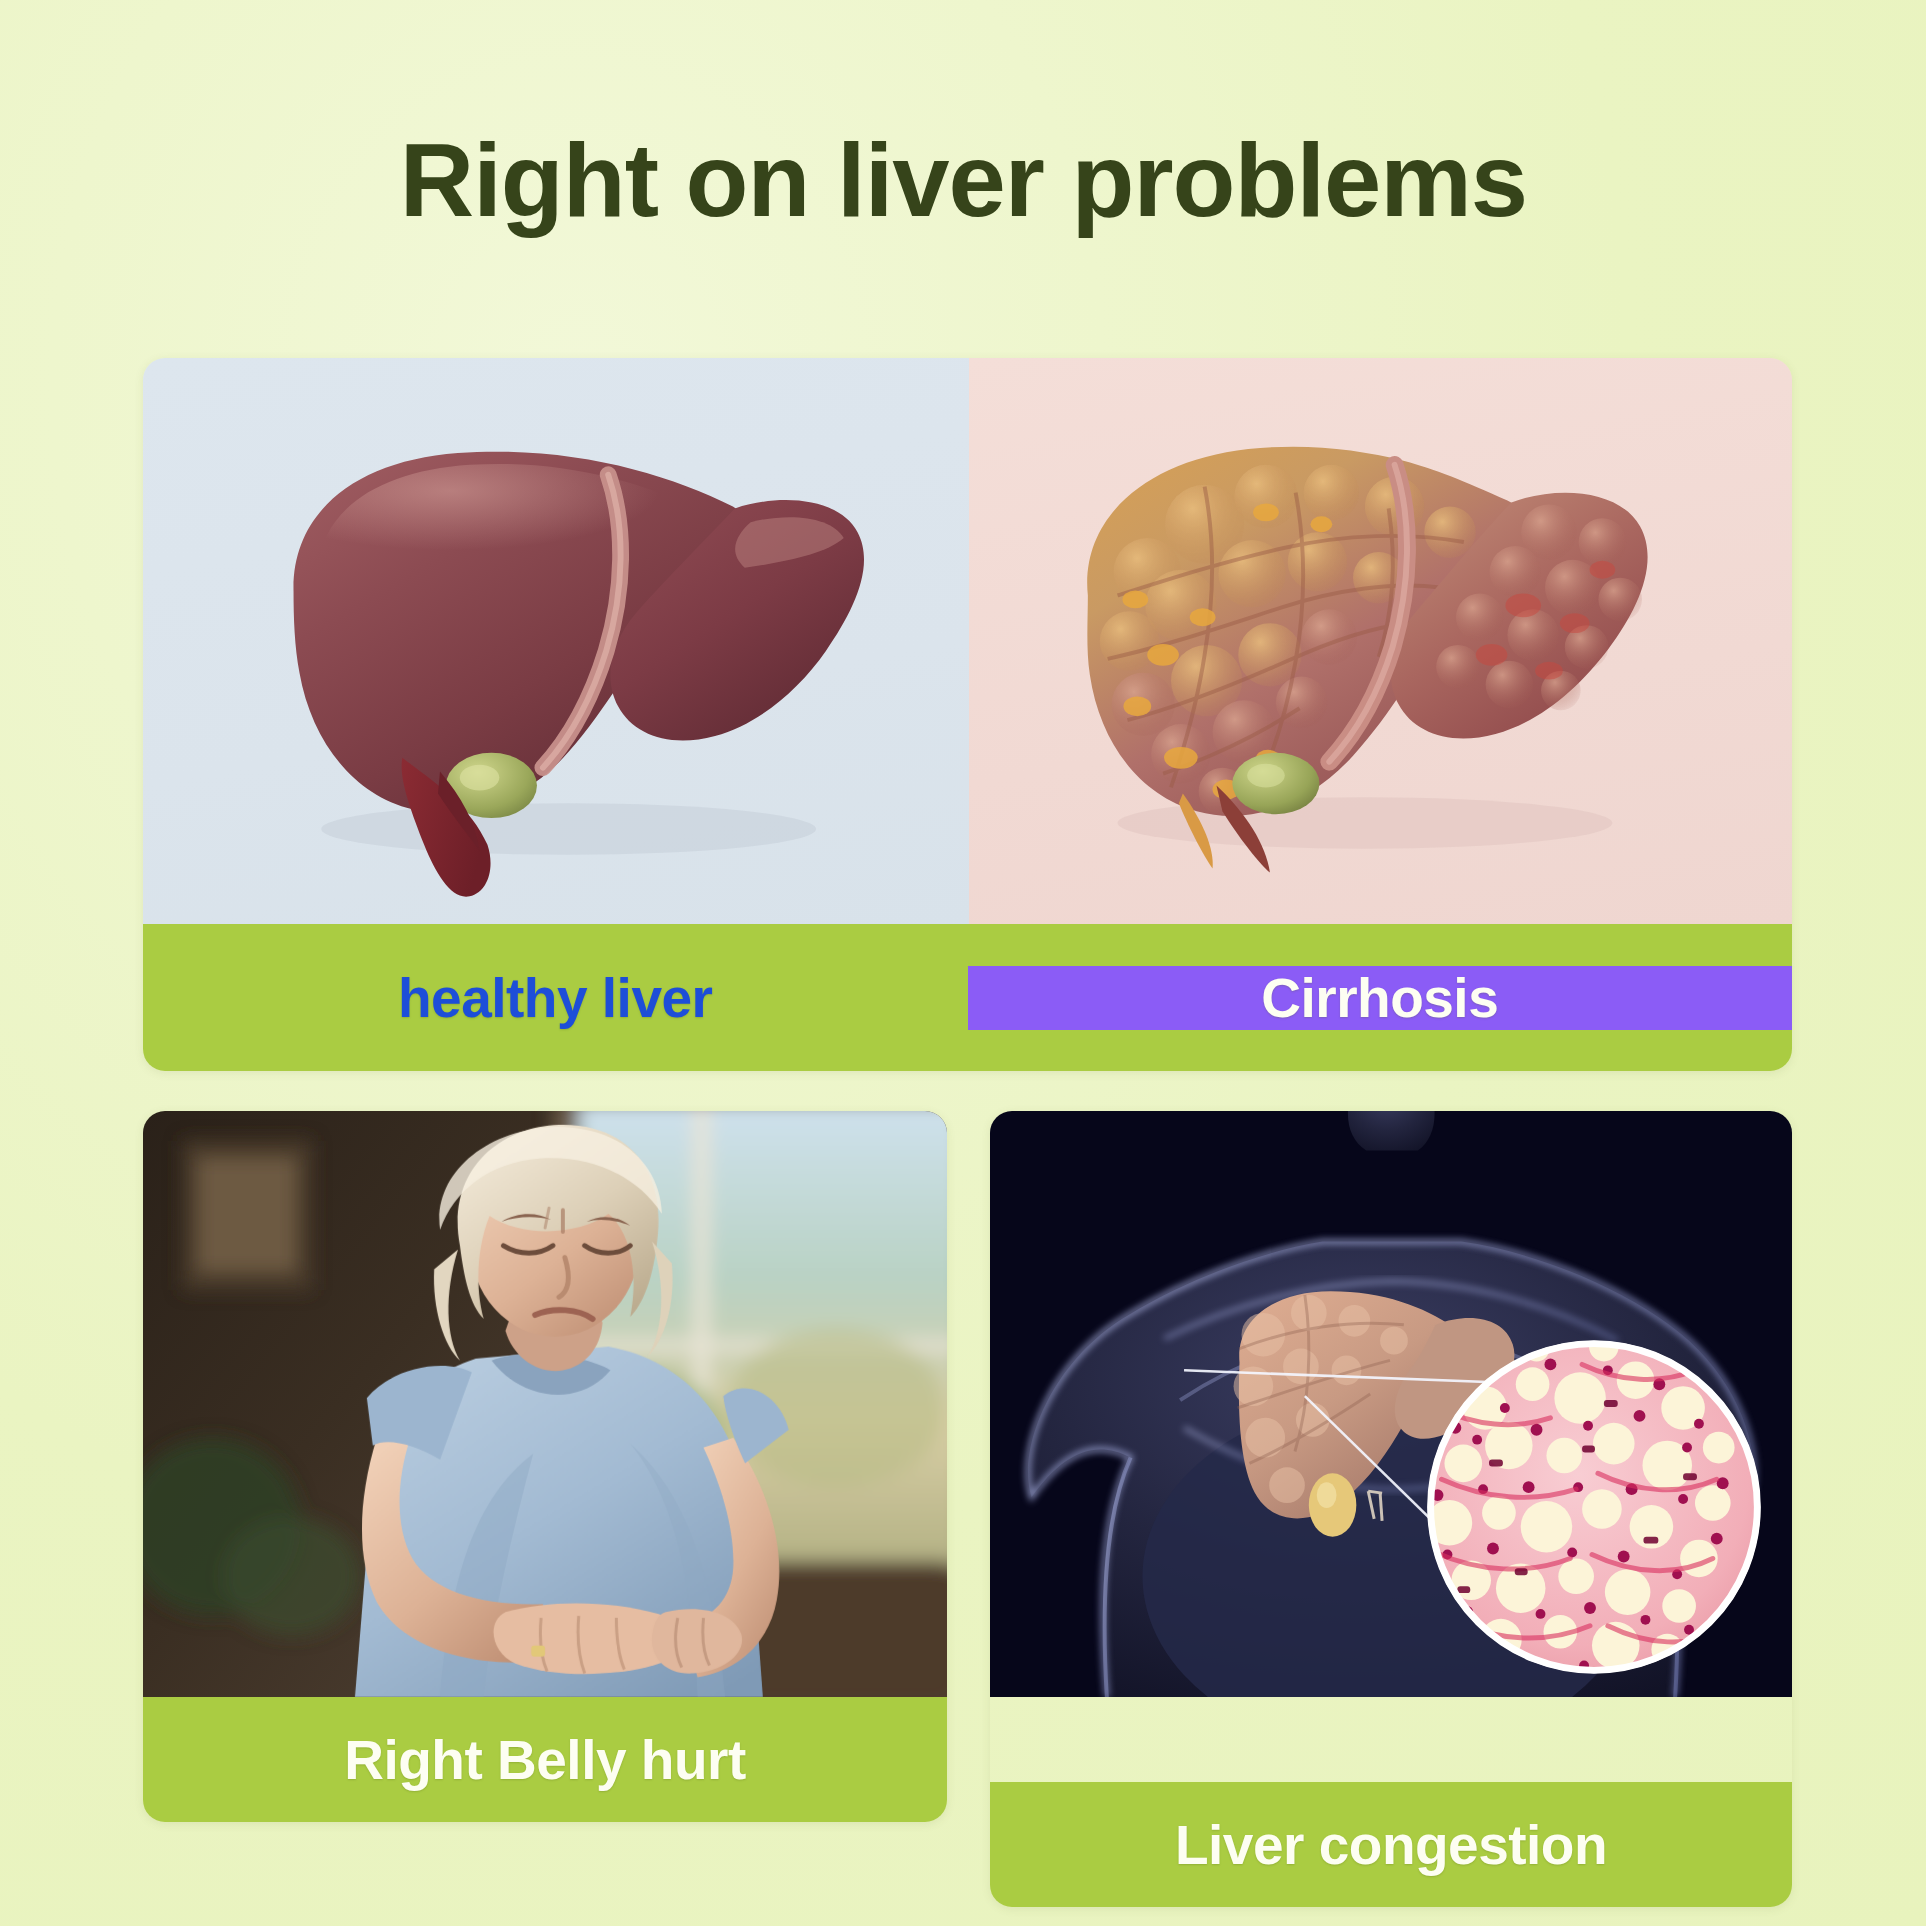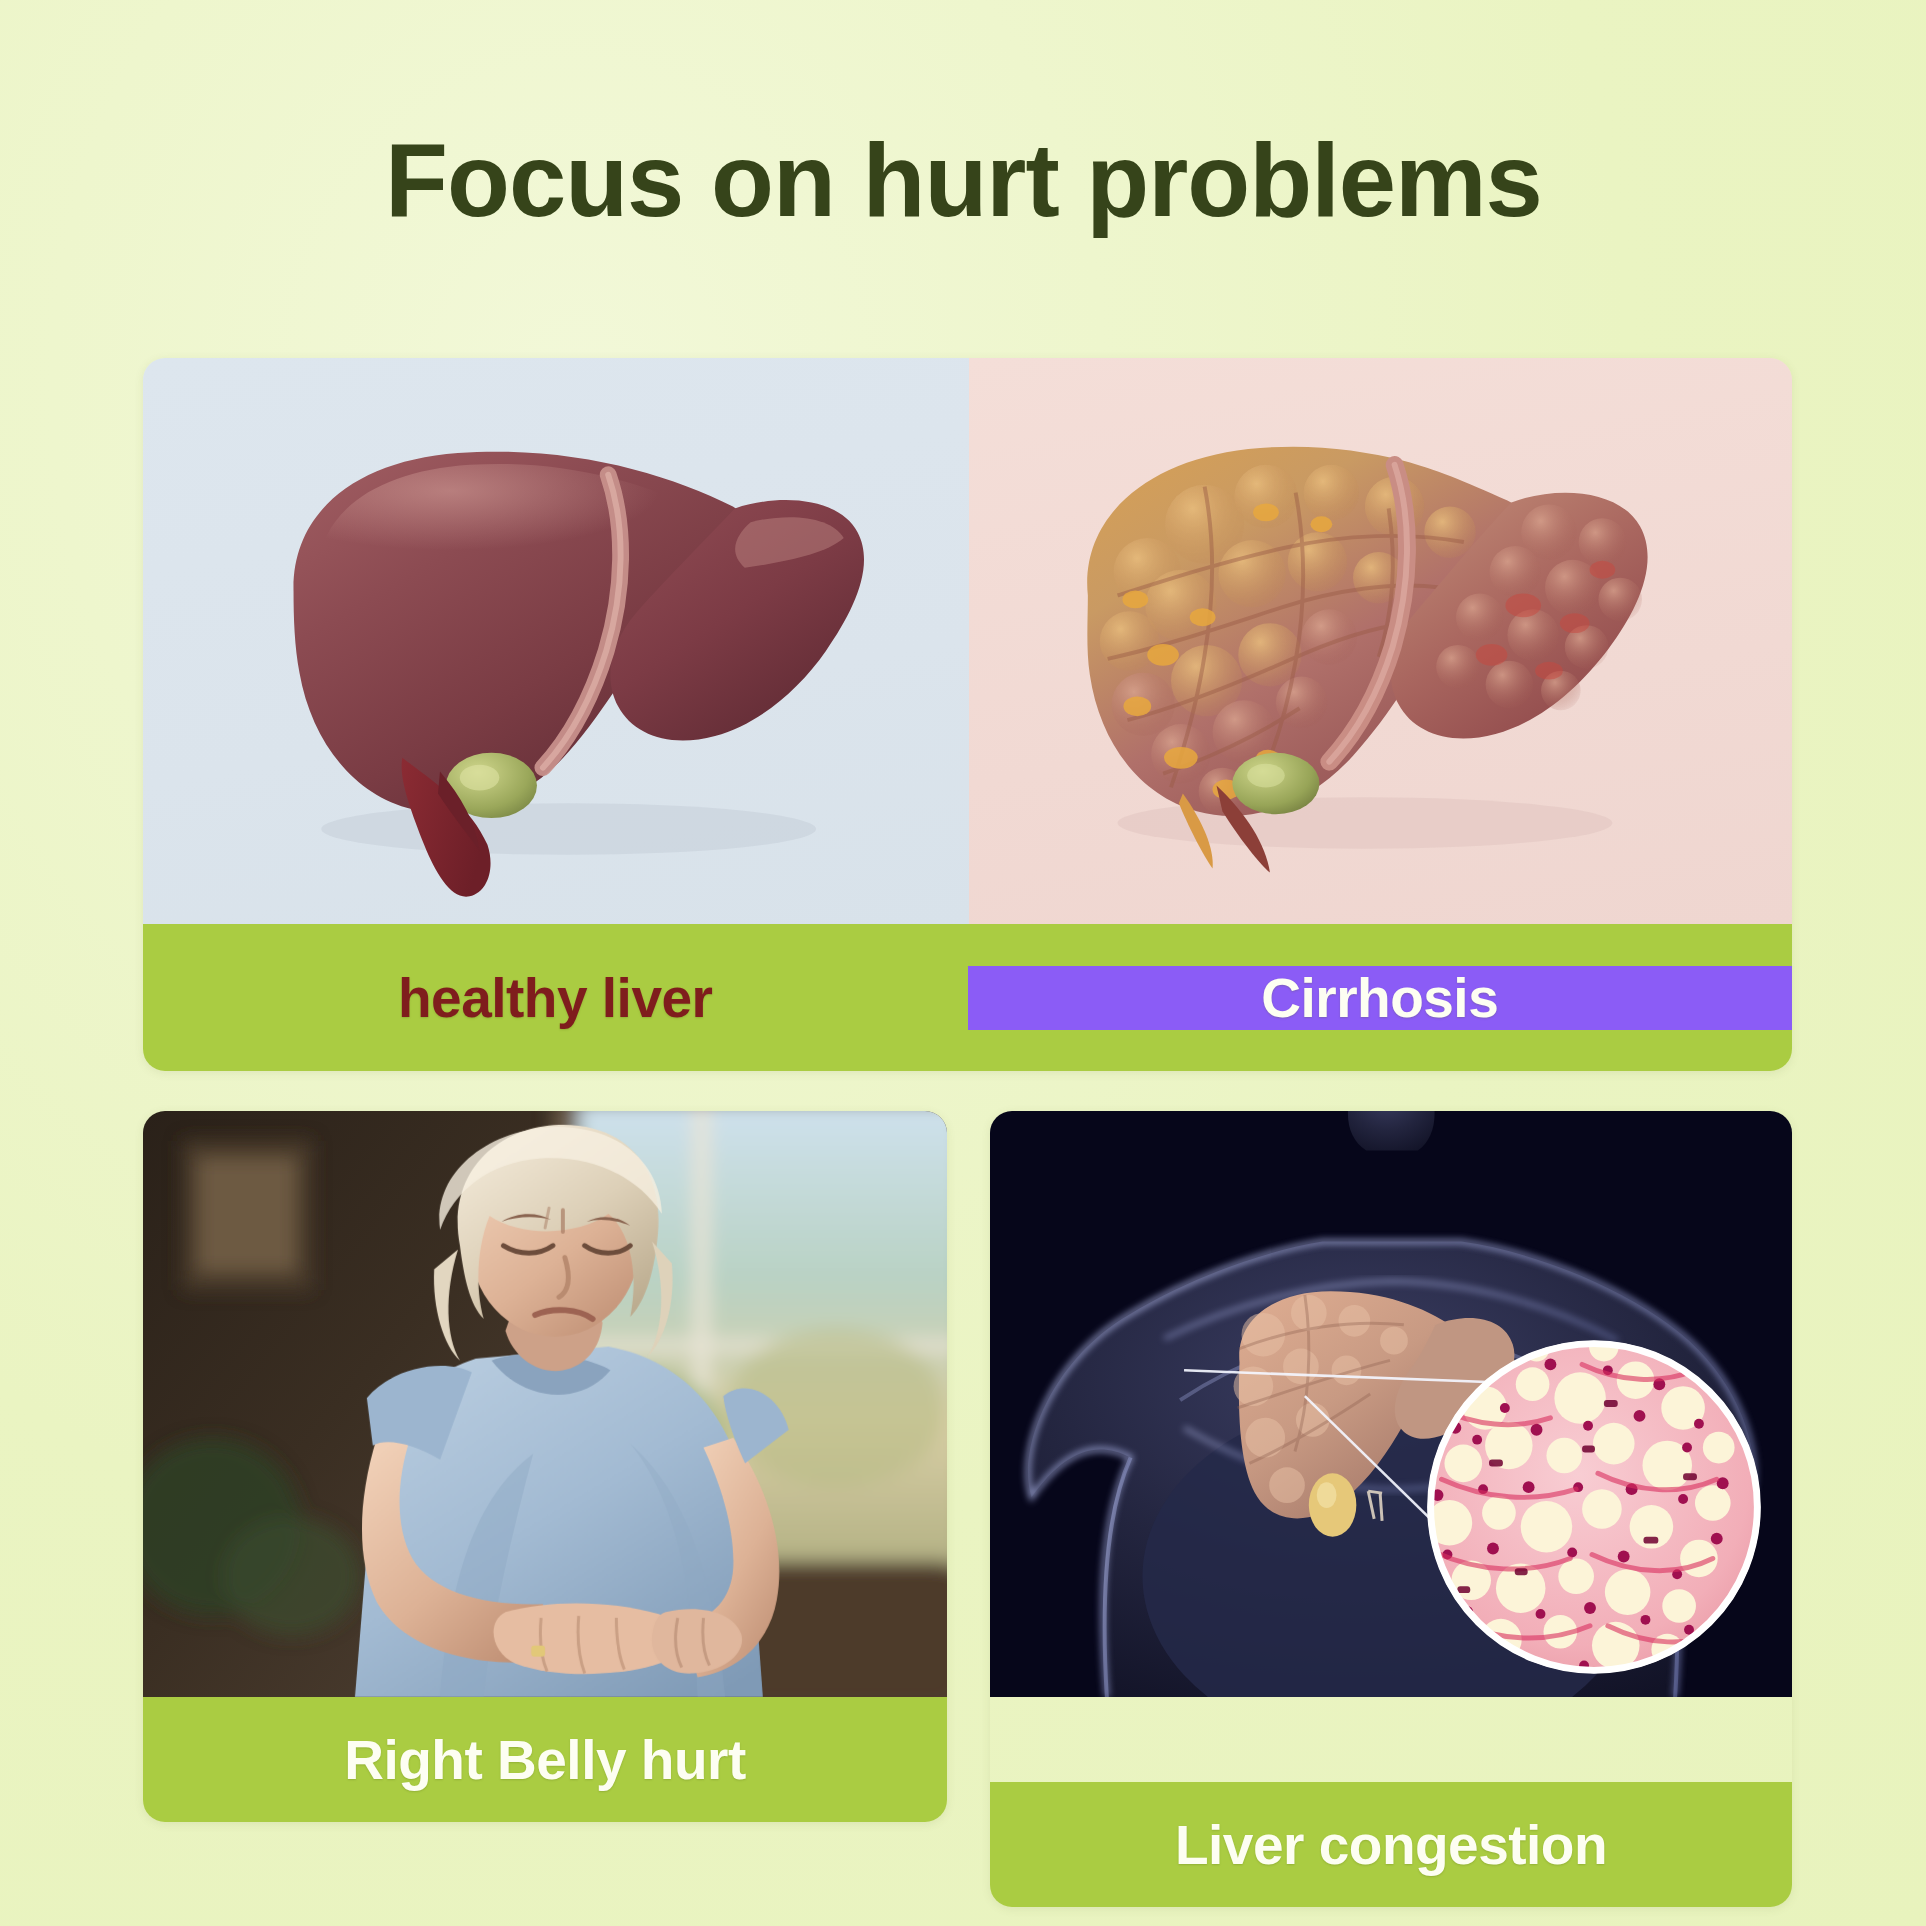--- a/index.html
+++ b/index.html
@@ -93,21 +93,21 @@
   #card-br .media{ height:586px; }
   #card-br .band{ height:125px; }
 
   .media svg{ display:block; width:100%; height:100%; }
 </style>
 </head>
 <body>
 
 <div id="infographic" style="--bg: #eaf4c2;">
 
-  <div class="title" style="color: rgb(54, 68, 26);">Focus on hurt problems</div>
+  <div class="title" style="color: rgb(54, 68, 26);">Right on liver problems</div>
 
   <div class="card" id="card-top">
     <div class="media">
 
       <div class="half left">
         <svg viewBox="0 0 834 572" preserveAspectRatio="xMidYMid meet">
           <defs>
             <linearGradient id="hlBig" x1="0.1" y1="0.05" x2="0.8" y2="1">
               <stop offset="0%" stop-color="#9d5a5f"></stop>
               <stop offset="28%" stop-color="#8c4b52"></stop>
@@ -320,21 +320,21 @@
                    C 294 512, 272 484, 256 458 Z" fill="#8c3f38"></path>
           <path d="M216 440
                    C 236 468, 248 496, 246 516
                    C 236 502, 220 470, 212 450 Z" fill="#d99a45"></path>
         </svg>
       </div>
     </div>
 
     <div class="band band-halves">
       <div style="background: rgb(170, 204, 66);">
-        <span class="band-label" style="color: #7f1d1d;">healthy liver</span>
+        <span class="band-label" style="color: #1d4ed8;">healthy liver</span>
       </div>
       <div style="background: #8b5cf6;">
         <span class="band-label" style="color: rgb(253, 254, 242);">Cirrhosis</span>
       </div>
     </div>
   </div>
 
   <div class="card" id="card-bl">
     <div class="media">
       <svg viewBox="0 0 812 592" preserveAspectRatio="xMidYMid slice">

